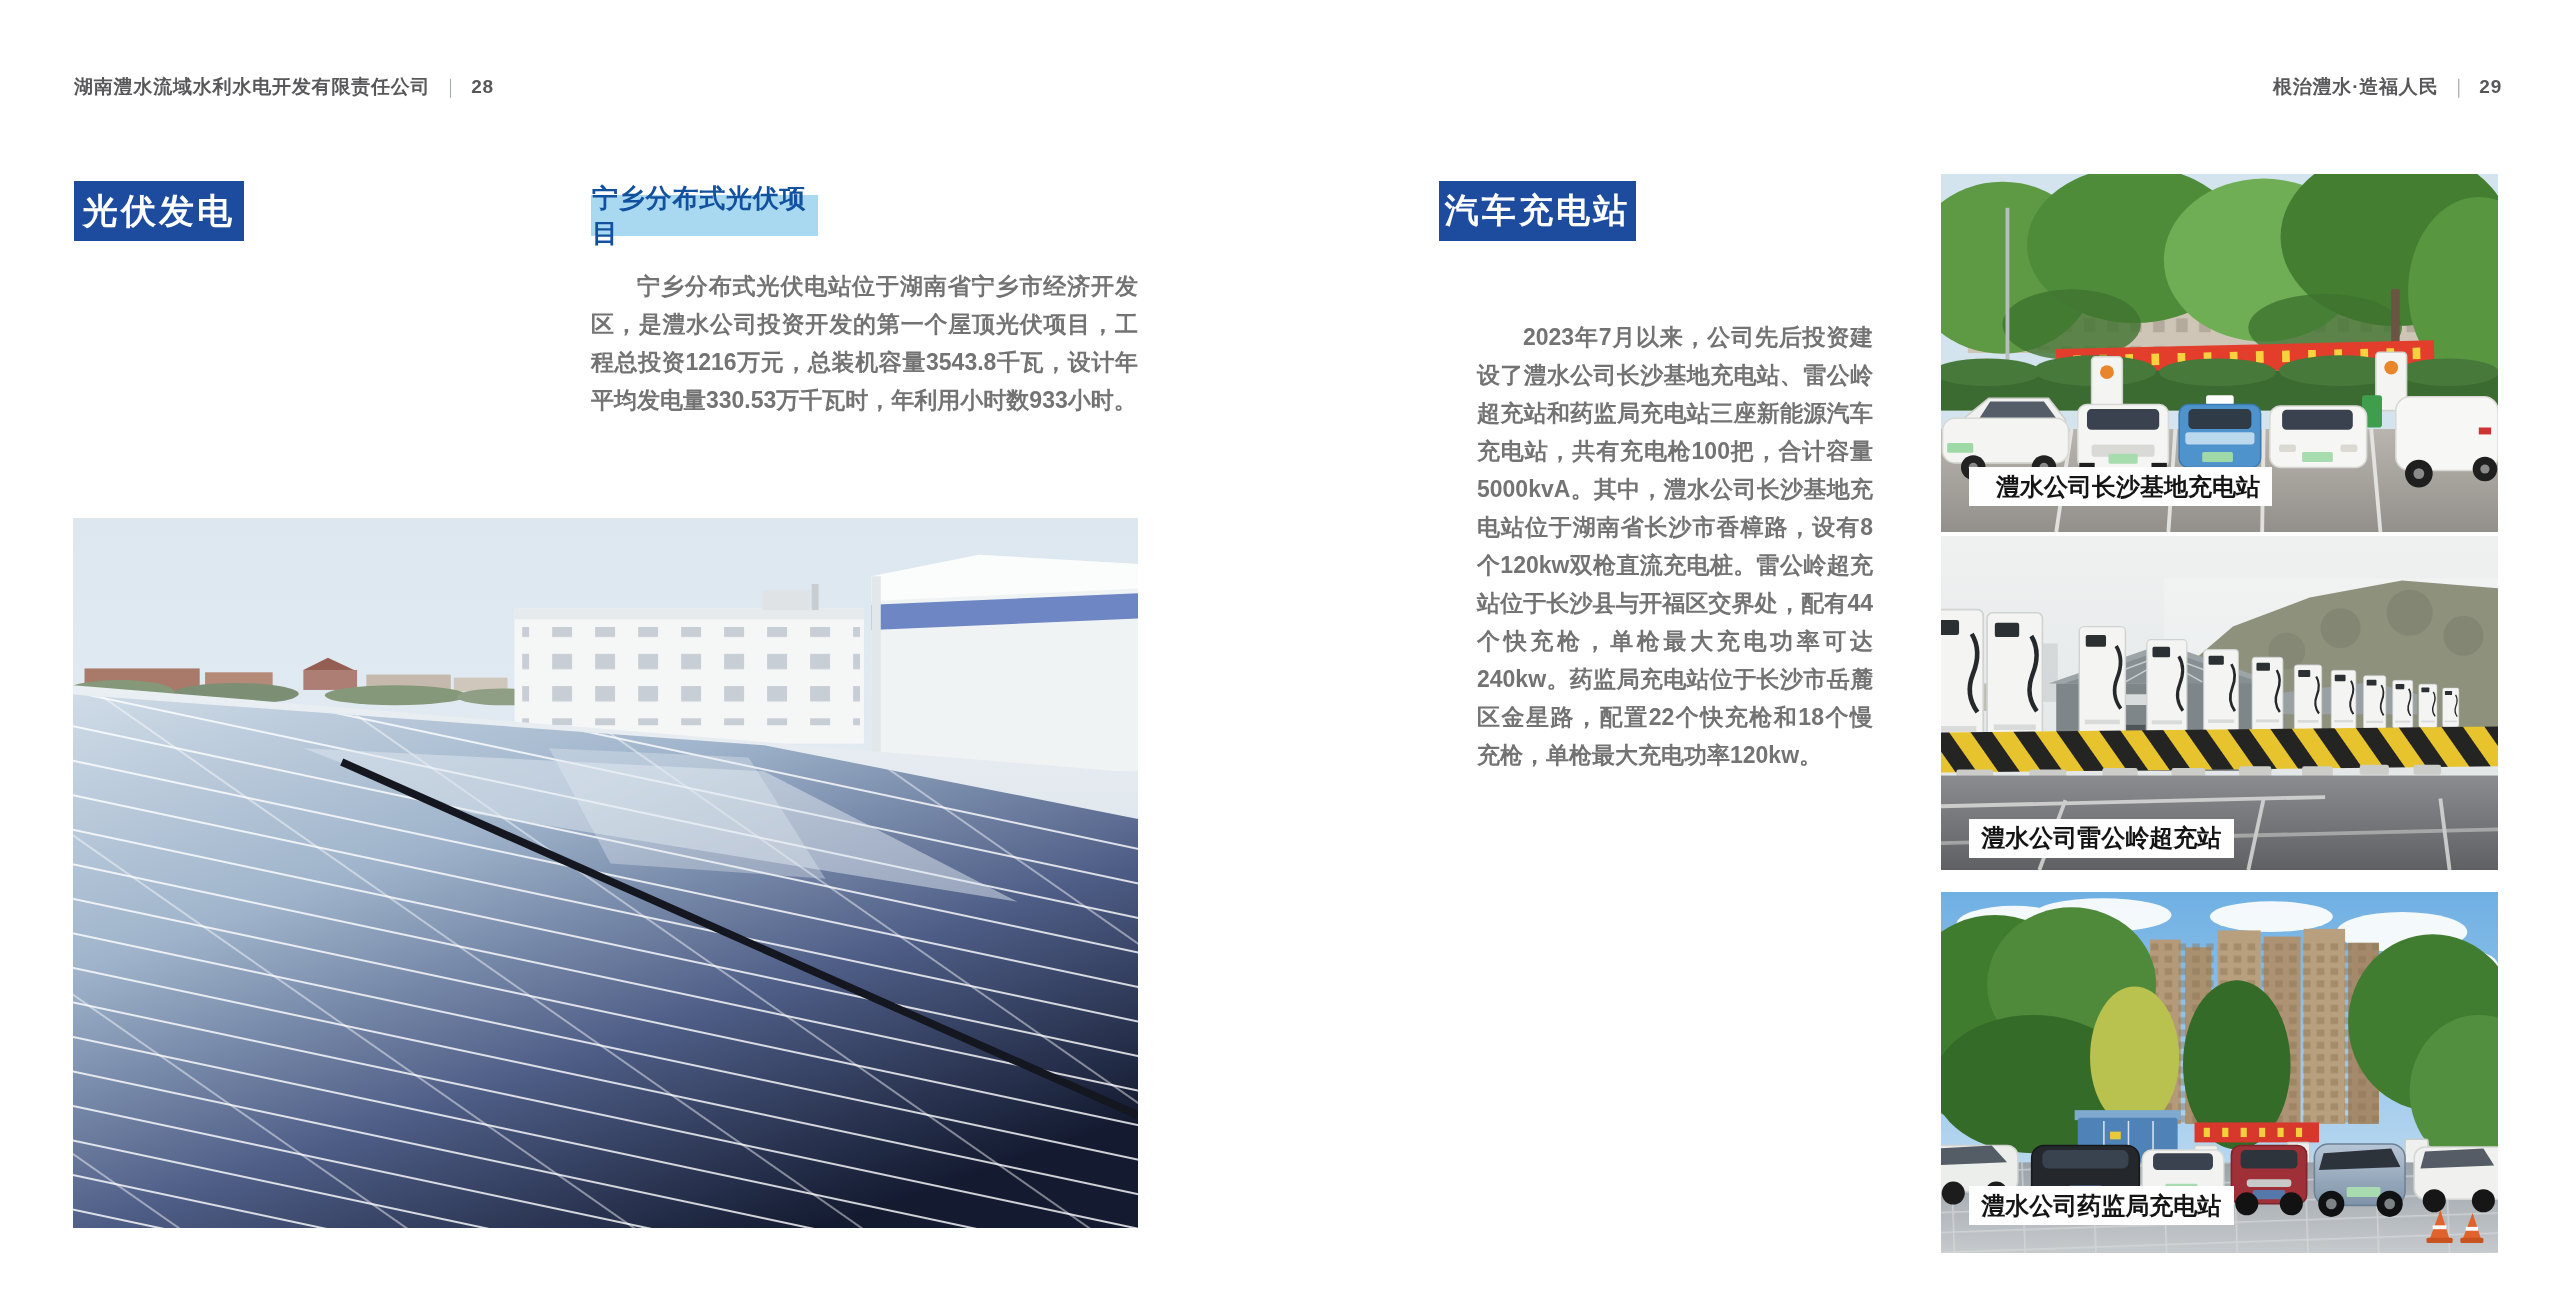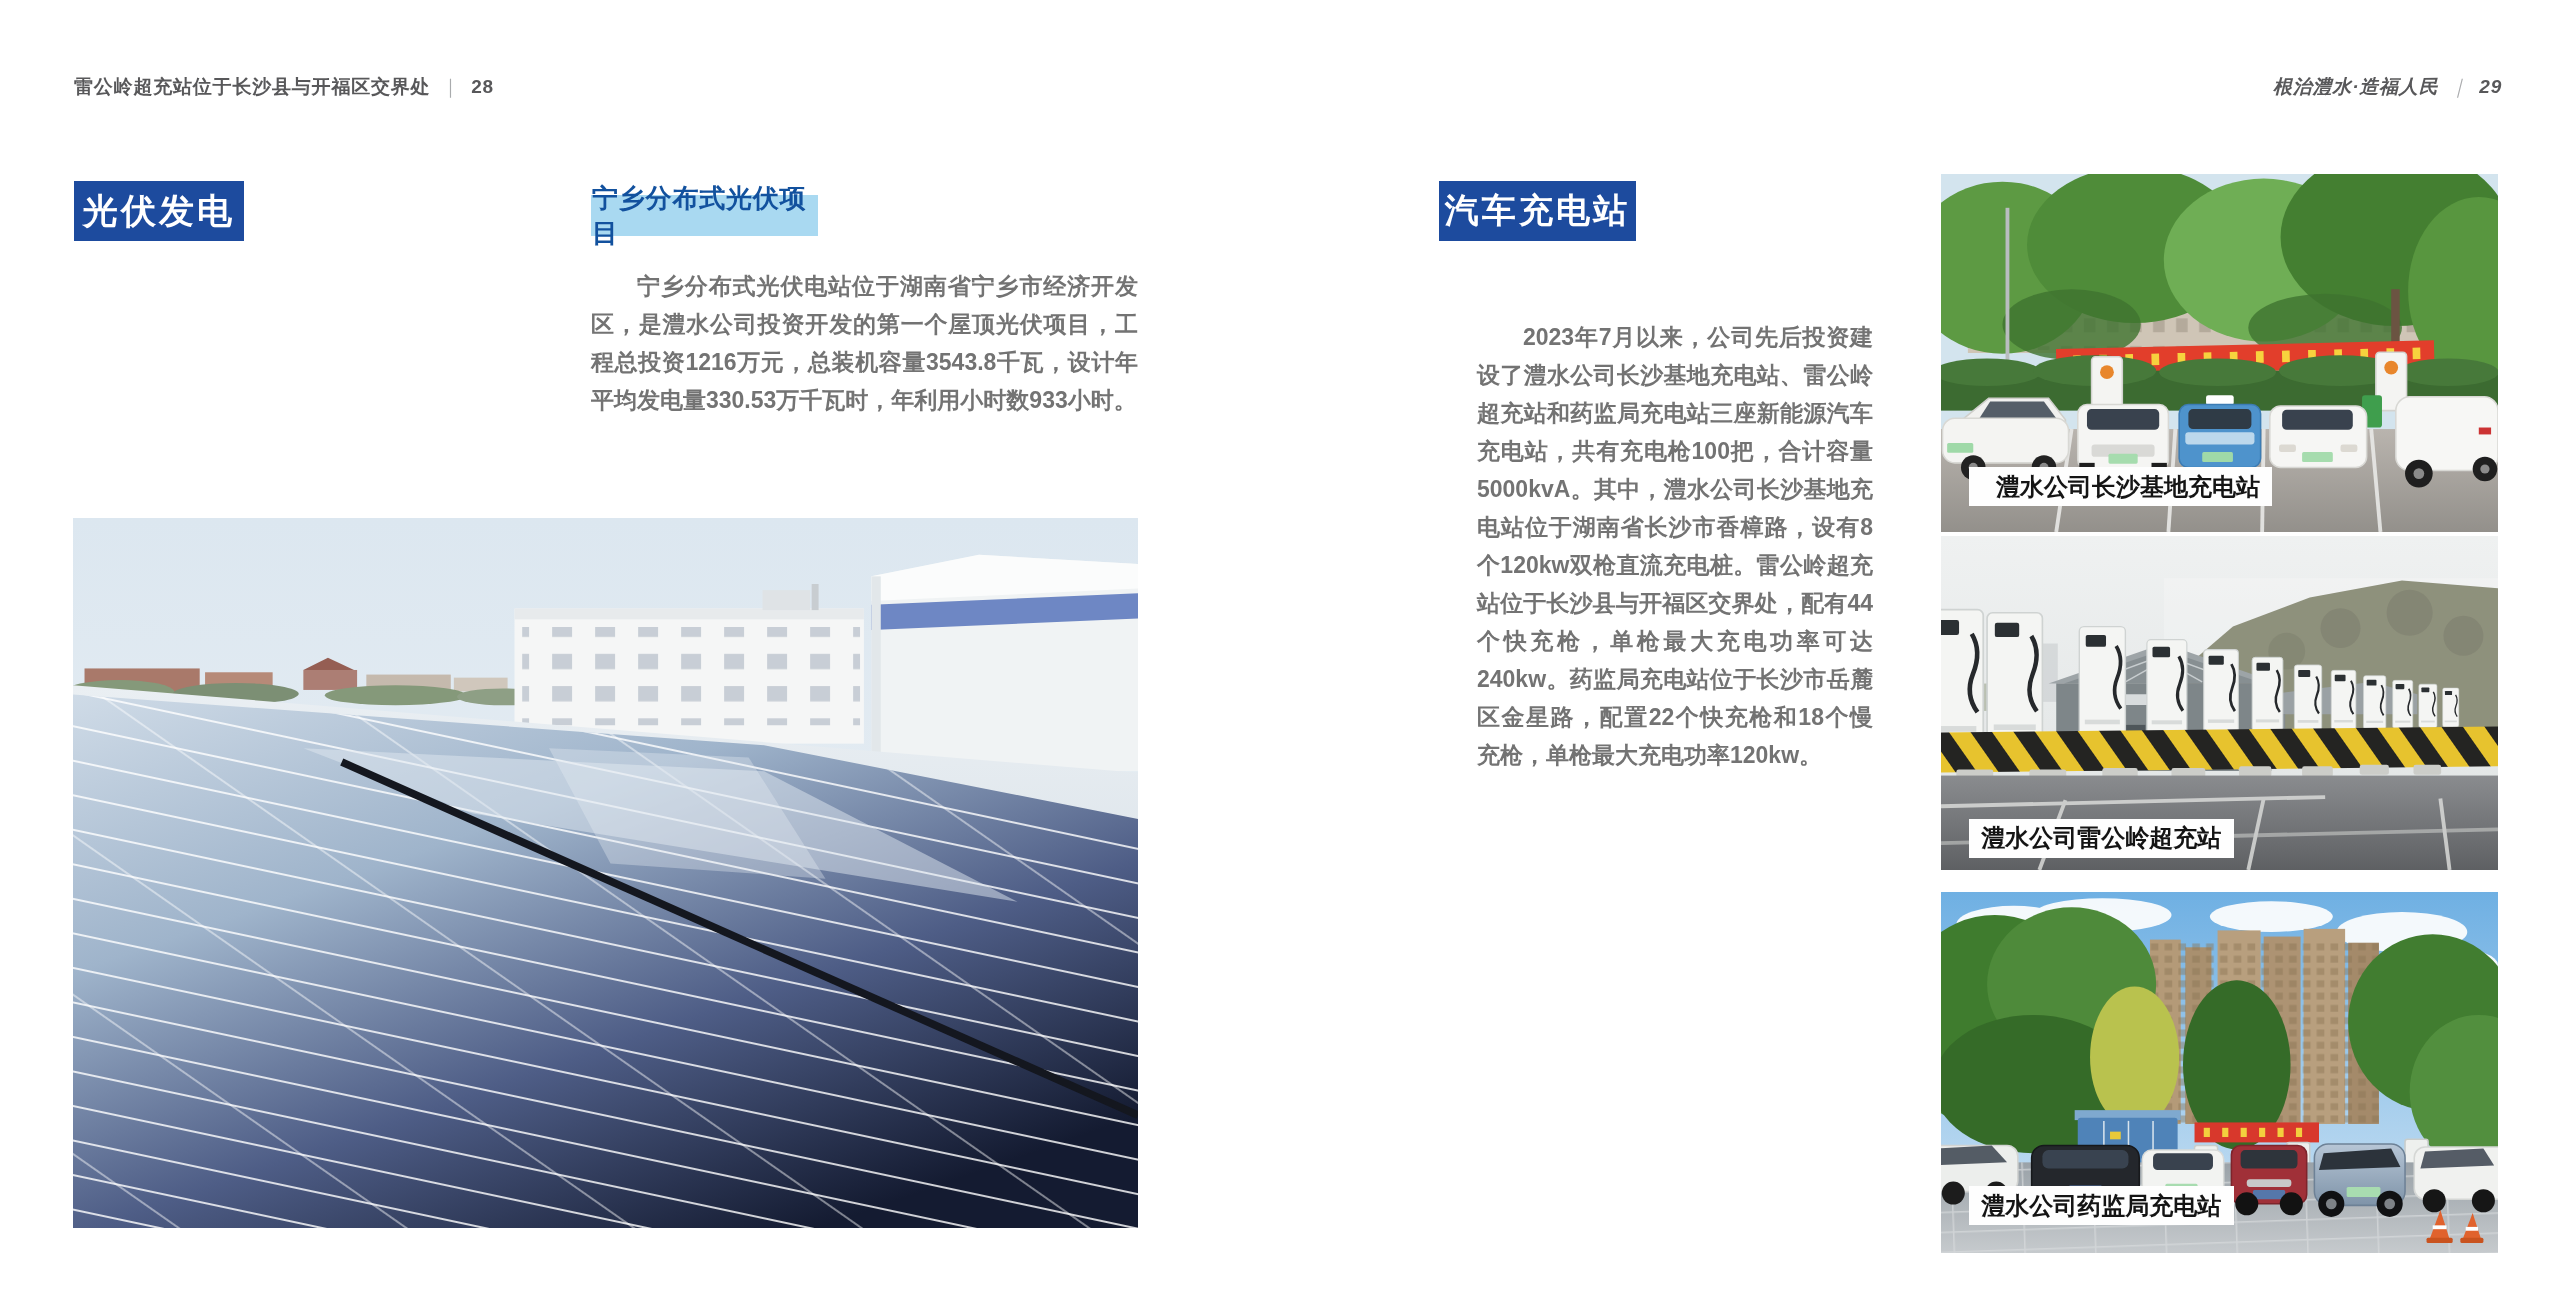--- a/index.html
+++ b/index.html
@@ -2,21 +2,21 @@
 <html style="font-size:12.3px"><head>
 <meta charset="utf-8">
 <style>
   html,body{margin:0;padding:0;background:#ffffff;}
   .page{position:relative;width:2576px;height:1306px;background:#ffffff;overflow:hidden;
         font-family:"Liberation Sans","DejaVu Sans",sans-serif;color:#231f20;}
   
   .hdr{position:absolute;top:74px;font-size:19px;font-weight:bold;color:#58585a;letter-spacing:0.8px;white-space:nowrap;}
   .hdr .divider{color:#a9abad;font-weight:normal;padding:0 10.7px;}
   .hdr-left{left:74px;}
-  .hdr-right{right:74px;font-style:italic;}
+  .hdr-right{right:74px;}
   
   .section-title{position:absolute;background:#1d4b9e;color:#ffffff;font-weight:bold;
         display:flex;align-items:center;justify-content:center;letter-spacing:3.1px;}
   #title-pv{left:74px;top:181px;width:170px;height:60px;font-size:35px;}
   #title-ev{left:1439px;top:181px;width:197px;height:60px;font-size:34px;}
   
   .subsection{position:absolute;left:591px;top:195px;width:227px;height:41px;background:#a9d9f1;
         color:#12519e;font-weight:bold;font-size:26px;display:flex;align-items:center;
         padding-left:1px;box-sizing:border-box;letter-spacing:0.8px;}
   
@@ -37,21 +37,21 @@
   #cap-1{bottom:26px;padding-left:27px;}
   #cap-2{bottom:12.3px;}
   #cap-3{bottom:28px;}
 </style>
 </head>
 <body>
 
 <div class="page">
 
   <div class="hdr hdr-left">
-    <span>雷公岭超充站位于长沙县与开福区交界处</span><span class="divider">｜</span><span>28</span>
+    <span>湖南澧水流域水利水电开发有限责任公司</span><span class="divider">｜</span><span>28</span>
   </div>
   <div class="hdr hdr-right">
     <span>根治澧水·造福人民</span><span class="divider">｜</span><span>29</span>
   </div>
 
   <div class="section-title" id="title-pv">光伏发电</div>
   <div class="subsection">宁乡分布式光伏项目</div>
   <div class="para" id="para-left">宁乡分布式光伏电站位于湖南省宁乡市经济开发区，是澧水公司投资开发的第一个屋顶光伏项目，工程总投资1216万元，总装机容量3543.8千瓦，设计年平均发电量330.53万千瓦时，年利用小时数933小时。</div>
 
   <div class="photo" id="photo-solar">

